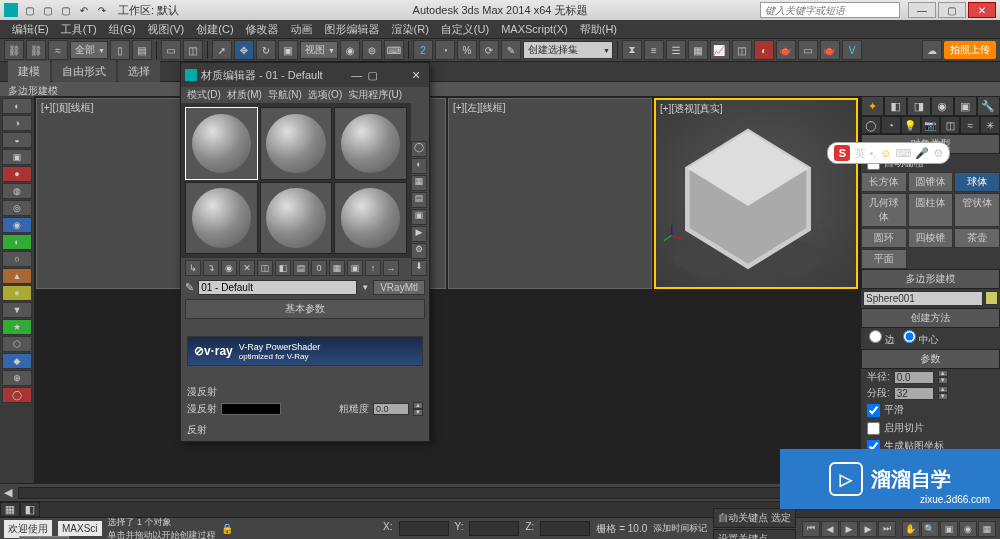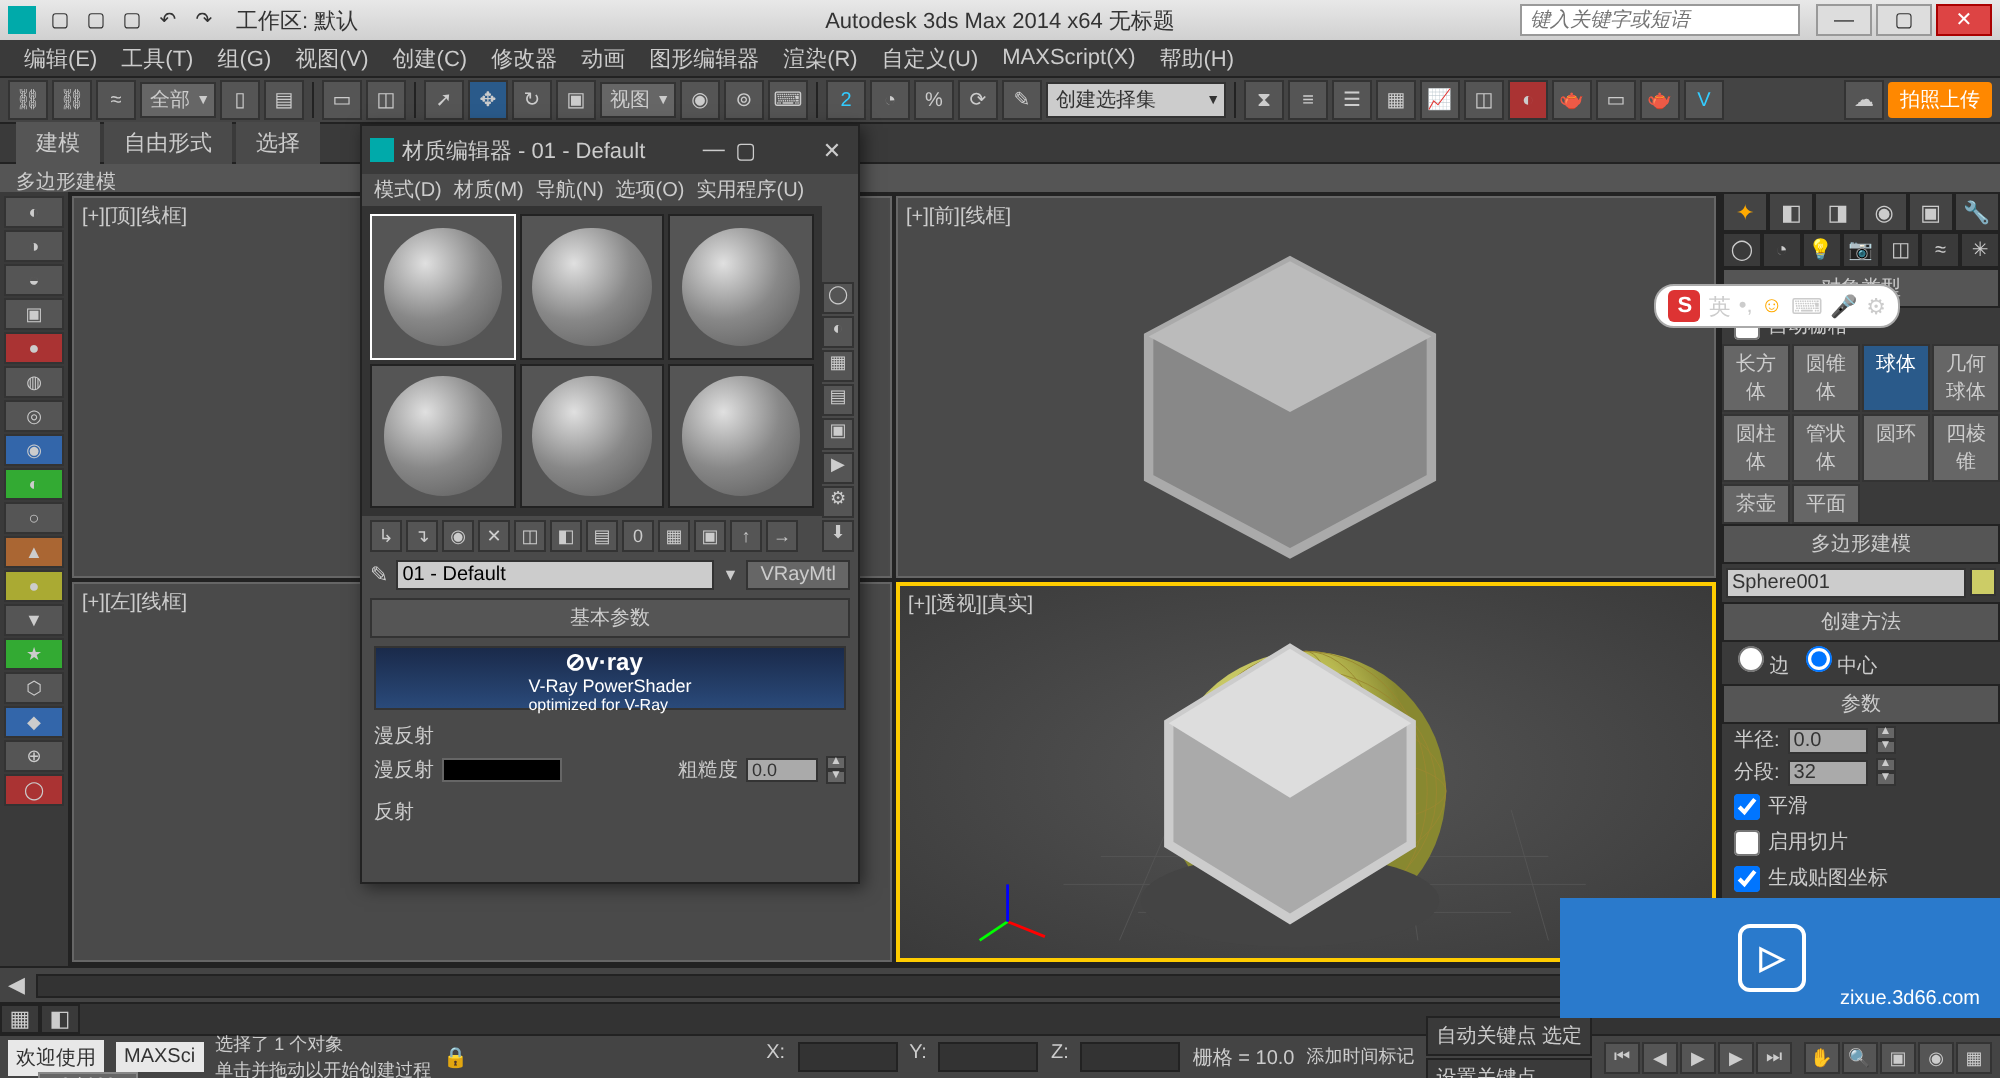--- a/index.html
+++ b/index.html
@@ -41,35 +41,35 @@
 
 .leftbar { width: 34px; background: #3a3a3a; display: flex; flex-direction: column; gap: 1px; padding: 2px; }
 .leftbar .ico { width: 30px; height: 16px; background: #555; border: 1px solid #333; font-size: 9px; display: flex; align-items: center; justify-content: center; }
 .leftbar .ico.red { background: #a33; }
 .leftbar .ico.green { background: #3a3; }
 .leftbar .ico.blue { background: #36a; }
 .leftbar .ico.yellow { background: #aa3; }
 .leftbar .ico.orange { background: #a63; }
 
 
-.viewports { flex: 1; display: grid; grid-template-columns: 1fr 1fr; grid-template-rows: 1fr 1fr; gap: 2px; background: #222; padding: 2px; position: relative; }
+.viewports { flex: 1; display: grid; grid-template-columns: 1fr 1fr 1fr 1fr; grid-template-rows: 1fr 1fr; gap: 2px; background: #222; padding: 2px; position: relative; }
 .vp { background: #4a4a4a; border: 1px solid #666; position: relative; overflow: hidden; }
 .vp.active { border: 2px solid #ffcc00; }
 .vp-label { position: absolute; top: 2px; left: 4px; font-size: 10px; color: #ccc; }
 .vp-cube { position: absolute; top: 8px; right: 8px; width: 40px; height: 40px; }
 
 
 .rightpanel { width: 140px; background: #3a3a3a; border-left: 1px solid #222; display: flex; flex-direction: column; font-size: 10px; }
 .cmd-icons { display: flex; height: 20px; background: #444; }
 .cmd-icons span { flex: 1; border: 1px solid #222; display: flex; align-items: center; justify-content: center; font-size: 11px; }
 .cmd-icons2 { display: flex; height: 18px; background: #3a3a3a; }
 .cmd-icons2 span { flex: 1; border: 1px solid #222; display: flex; align-items: center; justify-content: center; font-size: 10px; }
 .rollout-title { background: #555; text-align: center; padding: 2px; font-size: 10px; color: #ccc; border: 1px solid #222; }
 .checkbox-row { display: flex; align-items: center; gap: 4px; padding: 2px 6px; font-size: 10px; }
-.obj-btns { display: grid; grid-template-columns: 1fr 1fr 1fr 1fr; gap: 1px; }
+.obj-btns { display: grid; grid-template-columns: 1fr 1fr 1fr; gap: 1px; }
 .obj-btn { background: #666; border: 1px solid #333; padding: 2px; text-align: center; font-size: 10px; color: #ccc; cursor: pointer; }
 .obj-btn.active { background: #2a5a8a; color: #fff; }
 .name-input { width: 100%; background: #ccc; border: 1px solid #333; padding: 1px 2px; color: #333; font-size: 10px; }
 .radio-row { display: flex; gap: 8px; padding: 2px 8px; font-size: 10px; }
 .spinner-row { display: flex; align-items: center; gap: 4px; padding: 1px 6px; font-size: 10px; }
 .spinner-row input { width: 40px; background: #aaa; border: 1px solid #333; color: #333; font-size: 10px; padding: 0 2px; }
 .spin-btns { display: flex; flex-direction: column; }
 .spin-btns span { width: 10px; height: 7px; background: #666; border: 1px solid #333; font-size: 6px; line-height: 5px; text-align: center; }
 
 
@@ -98,21 +98,21 @@
 .mat-slot.active { border: 1px solid #fff; }
 .mat-sphere { position: absolute; inset: 8%; border-radius: 50%; background: radial-gradient(circle at 35% 30%, #e0e0e0, #888 50%, #555); }
 .mat-sidebar { position: absolute; right: 2px; top: 38px; width: 16px; display: flex; flex-direction: column; gap: 1px; }
 .mat-sidebar span { width: 16px; height: 16px; background: #555; border: 1px solid #333; font-size: 9px; text-align: center; }
 .mat-toolbar { display: flex; gap: 2px; padding: 2px 4px; background: #4a4a4a; }
 .mat-toolbar span { width: 16px; height: 16px; background: #555; border: 1px solid #333; font-size: 9px; display: flex; align-items: center; justify-content: center; }
 .mat-name-row { display: flex; align-items: center; padding: 2px 4px; gap: 4px; }
 .mat-name-row input { flex: 1; background: #ccc; border: 1px solid #333; padding: 1px 2px; font-size: 10px; }
 .mat-type { background: #666; border: 1px solid #333; padding: 1px 6px; font-size: 10px; color: #ccc; }
 .mat-rollout-title { background: #555; border: 1px solid #333; text-align: center; font-size: 10px; padding: 2px; margin: 2px 4px; }
-.vray-banner { margin: 2px 6px; height: 32px; background: linear-gradient(#1a2a4a, #2a4a7a); display: flex; align-items: center; padding: 0 6px; color: #fff; font-size: 9px; border: 1px solid #333; flex-direction: column; }
+.vray-banner { margin: 15px 6px; height: 32px; background: linear-gradient(#1a2a4a, #2a4a7a); display: flex; align-items: center; padding: 0 6px; color: #fff; font-size: 9px; border: 1px solid #333; }
 .vray-logo { font-size: 12px; font-weight: bold; margin-right: 6px; }
 .mat-section { margin: 2px 6px; font-size: 10px; color: #ccc; }
 .mat-section-title { padding: 2px 0; }
 .mat-param-row { display: flex; align-items: center; gap: 4px; padding: 1px 0; }
 .mat-swatch { width: 60px; height: 12px; background: #000; border: 1px solid #666; }
 .mat-spinner { width: 36px; background: #aaa; border: 1px solid #333; font-size: 9px; padding: 0 2px; color: #333; }
 
 
 .watermark { position: absolute; right: 0; bottom: 30px; width: 220px; height: 60px; background: #2a7acc; color: #fff; display: flex; align-items: center; justify-content: center; font-size: 20px; font-weight: bold; z-index: 20; }
 .watermark .play { width: 34px; height: 34px; border: 2px solid #fff; border-radius: 6px; display: flex; align-items: center; justify-content: center; margin-right: 8px; font-size: 16px; }
@@ -537,14 +537,15 @@
   <span>英</span>
   <span>•,</span>
   <span style="color:#fa0">☺</span>
   <span>⌨</span>
   <span>🎤</span>
   <span>⚙</span>
 </div>
 
 <div class="watermark">
   <span class="play">▷</span>
+  <span>溜溜自学</span>
   <span class="url">zixue.3d66.com</span>
 </div>
 
 </body></html>

